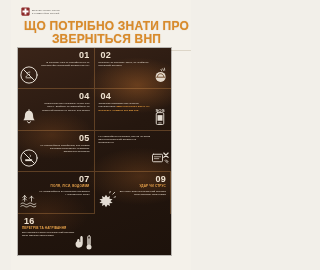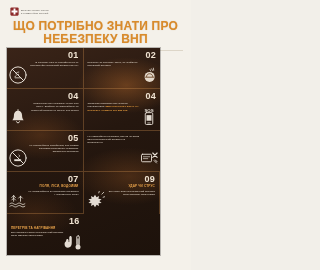--- a/index.html
+++ b/index.html
@@ -2,21 +2,21 @@
 <html><head>
 <meta charset="utf-8">
 <style>
   html,body{margin:0;padding:0;}
   body{
     width:191px;height:270px;overflow:hidden;
     background:#f2efe9;
     font-family:"Liberation Sans", sans-serif;
     -webkit-font-smoothing:none;
   }
-  .page{position:relative;width:191px;height:270px;background:#f4f1ea;}
+  .page{position:relative;width:191px;height:270px;background:#f4f1ea;margin-left:11px;}
 
   
   .header{padding:5px 0 0 0;}
   .logo-row{display:flex;align-items:center;gap:2px;padding-left:10px;height:12px;}
   .logo-mark{
     width:9px;height:9px;position:relative;flex:0 0 auto;
   }
   .logo-mark .cross{
     position:absolute;left:0;top:0;width:9px;height:9px;
   }
@@ -100,21 +100,21 @@
   }
   .cell.left .icon{left:1px;bottom:3px;}
   .cell.right .icon{right:1px;bottom:3px;}
   .cell.left .num,.cell.left .sub,.cell.left .body{
     padding-left:17px;
   }
   .cell.right .num,.cell.right .sub,.cell.right .body{
     padding-right:16px;
     text-align:left;
   }
-  .cell.right .num{text-align:right;padding-right:0;padding-left:2px;}
+  .cell.right .num{text-align:left;padding-right:0;padding-left:2px;}
   .cell.right .sub{text-align:left;}
   svg{display:block;width:100%;height:100%;}
   .st{fill:none;stroke:#f3ece2;stroke-width:1.6;stroke-linecap:round;stroke-linejoin:round;}
   .stf{fill:#f3ece2;}
 </style>
 </head>
 <body>
 
 <div class="page">
 
@@ -127,21 +127,21 @@
         </svg>
       </span>
       <span class="logo-text">
         <span>ДЕРЖАВНА СЛУЖБА УКРАЇНИ</span>
         <span>З НАДЗВИЧАЙНИХ СИТУАЦІЙ</span>
       </span>
     </div>
 
     <div class="title">
       <div>ЩО ПОТРІБНО ЗНАТИ ПРО</div>
-      <div>НЕБЕЗПЕКУ ВНП</div>
+      <div>ЗВЕРНІТЬСЯ ВНП</div>
     </div>
     <div class="title-rule"></div>
   </div>
 
   <div class="panel">
     <div class="grid">
 
       <div class="cell left bdr-r bdr-b">
         <div class="num">01</div>
         <div class="body">В жодному разі не торкайтеся та не переміщуйте підозрілий предмет вручну</div>

